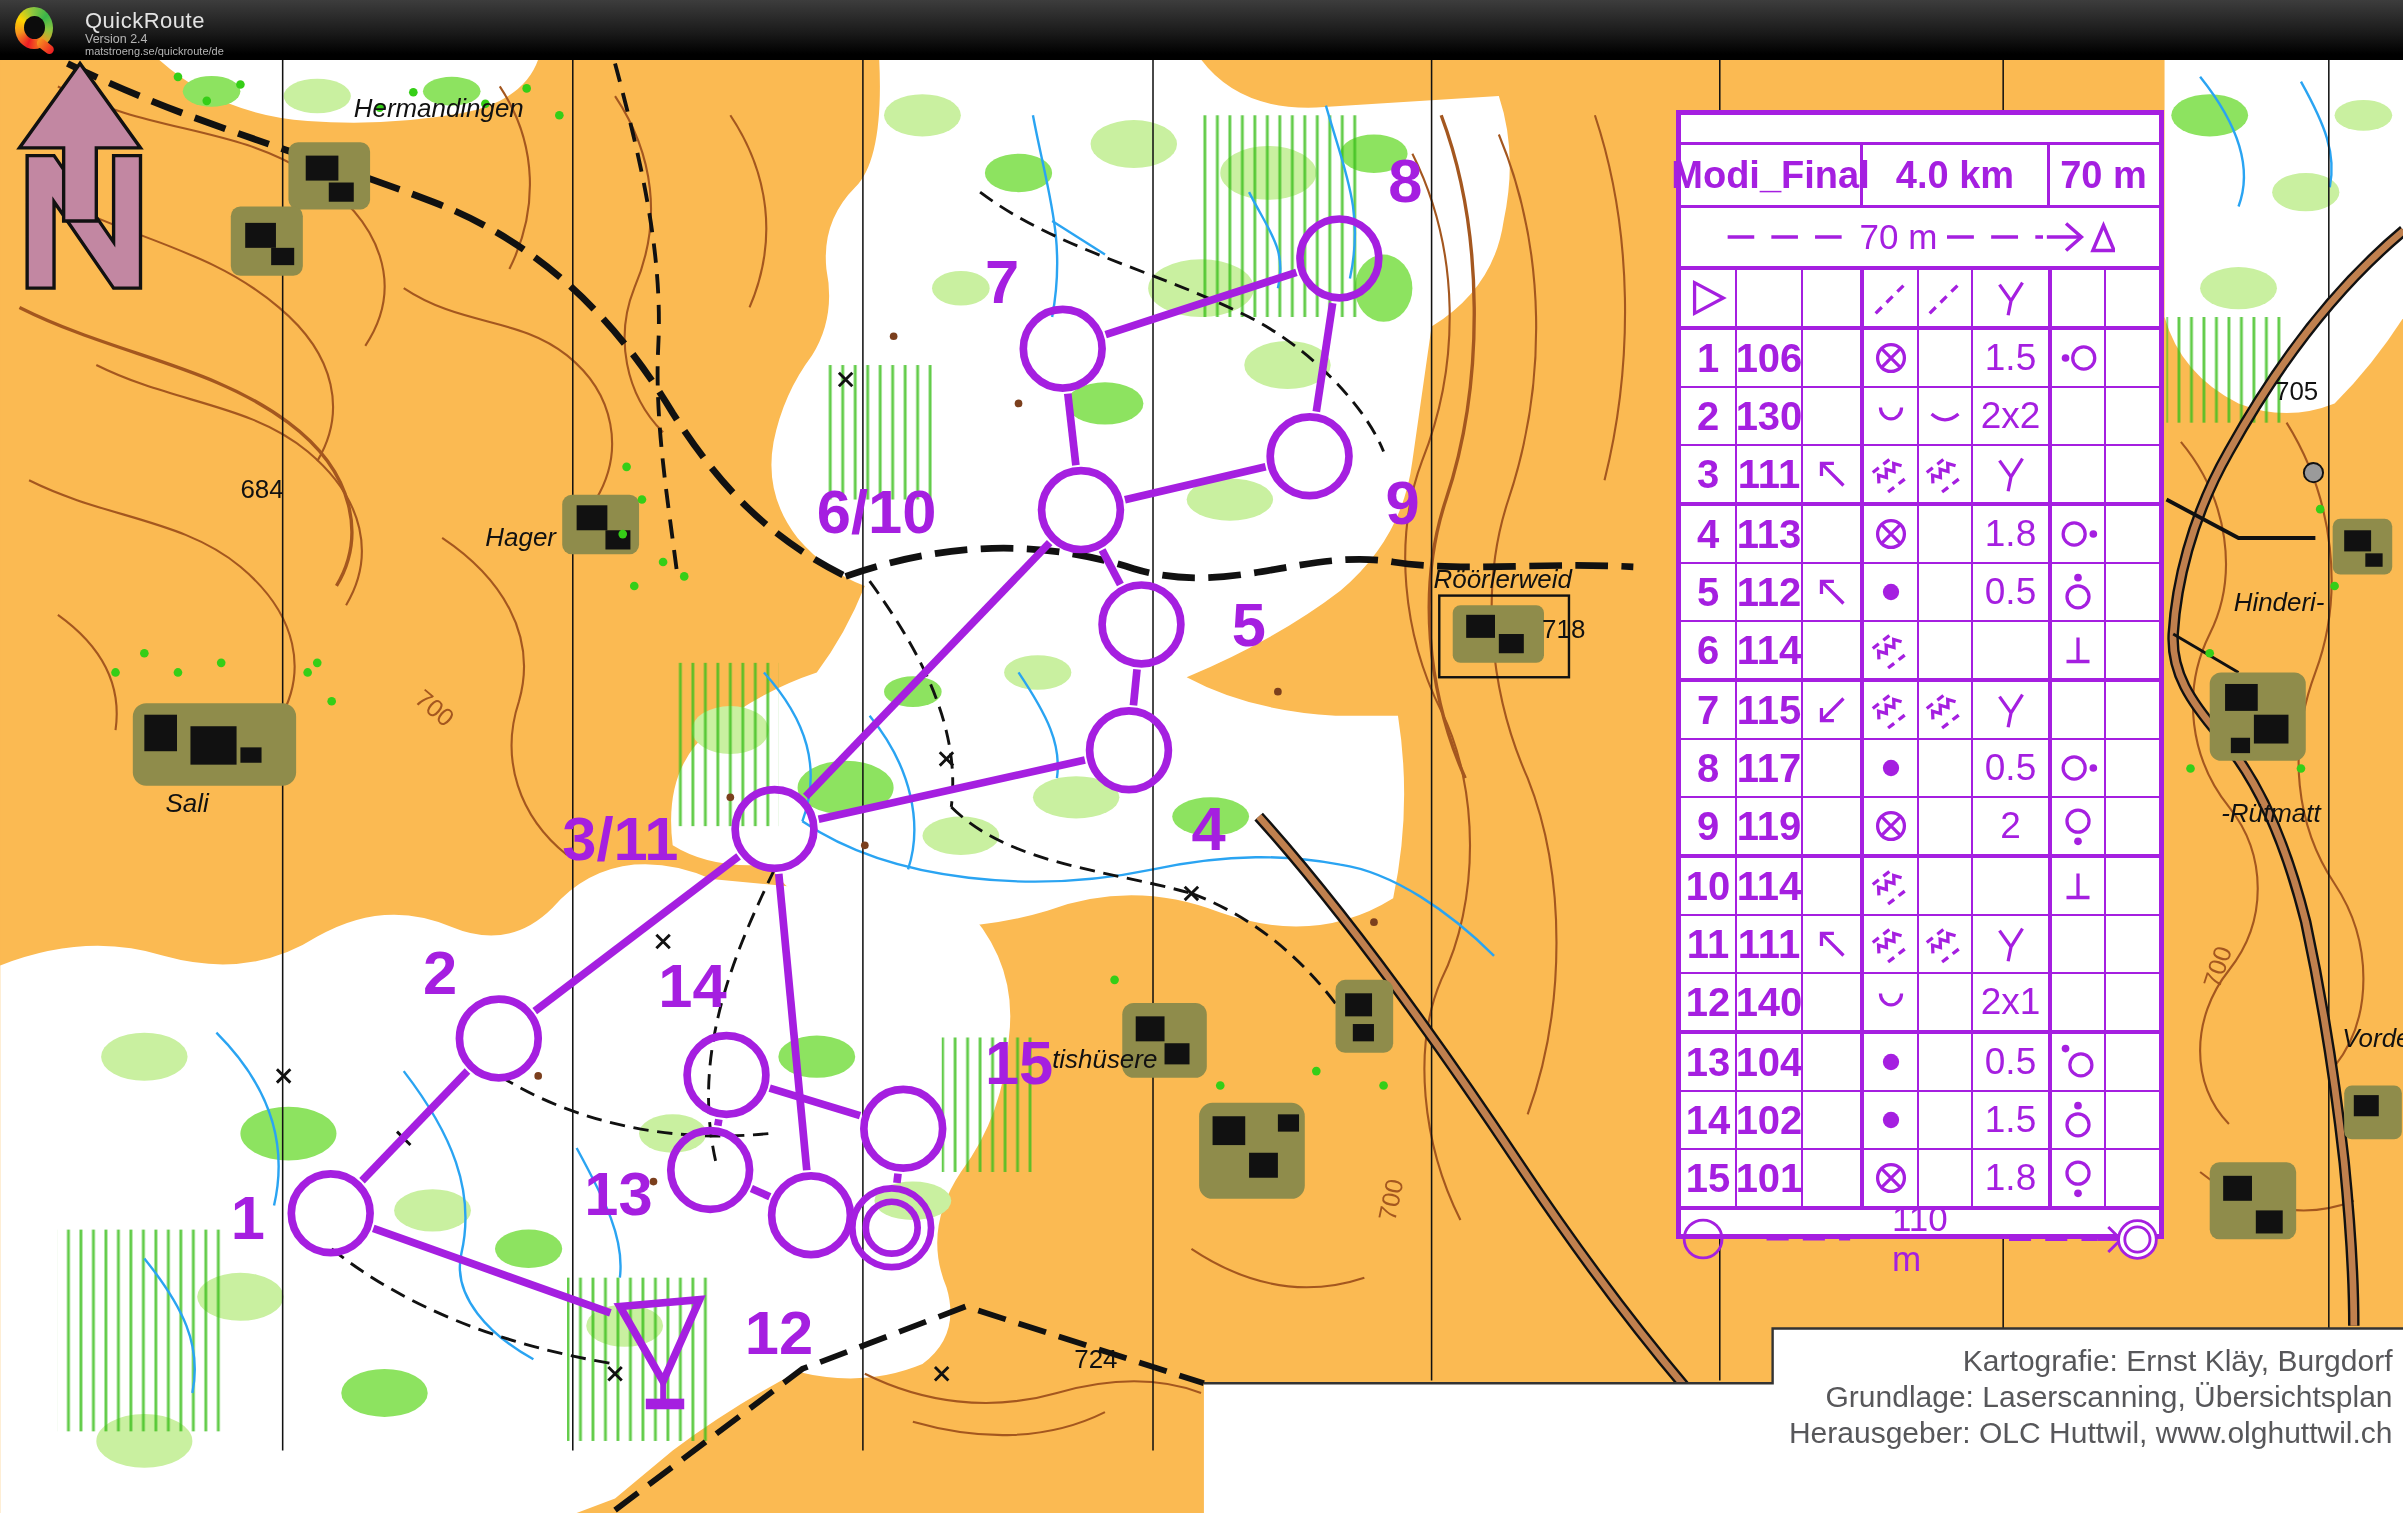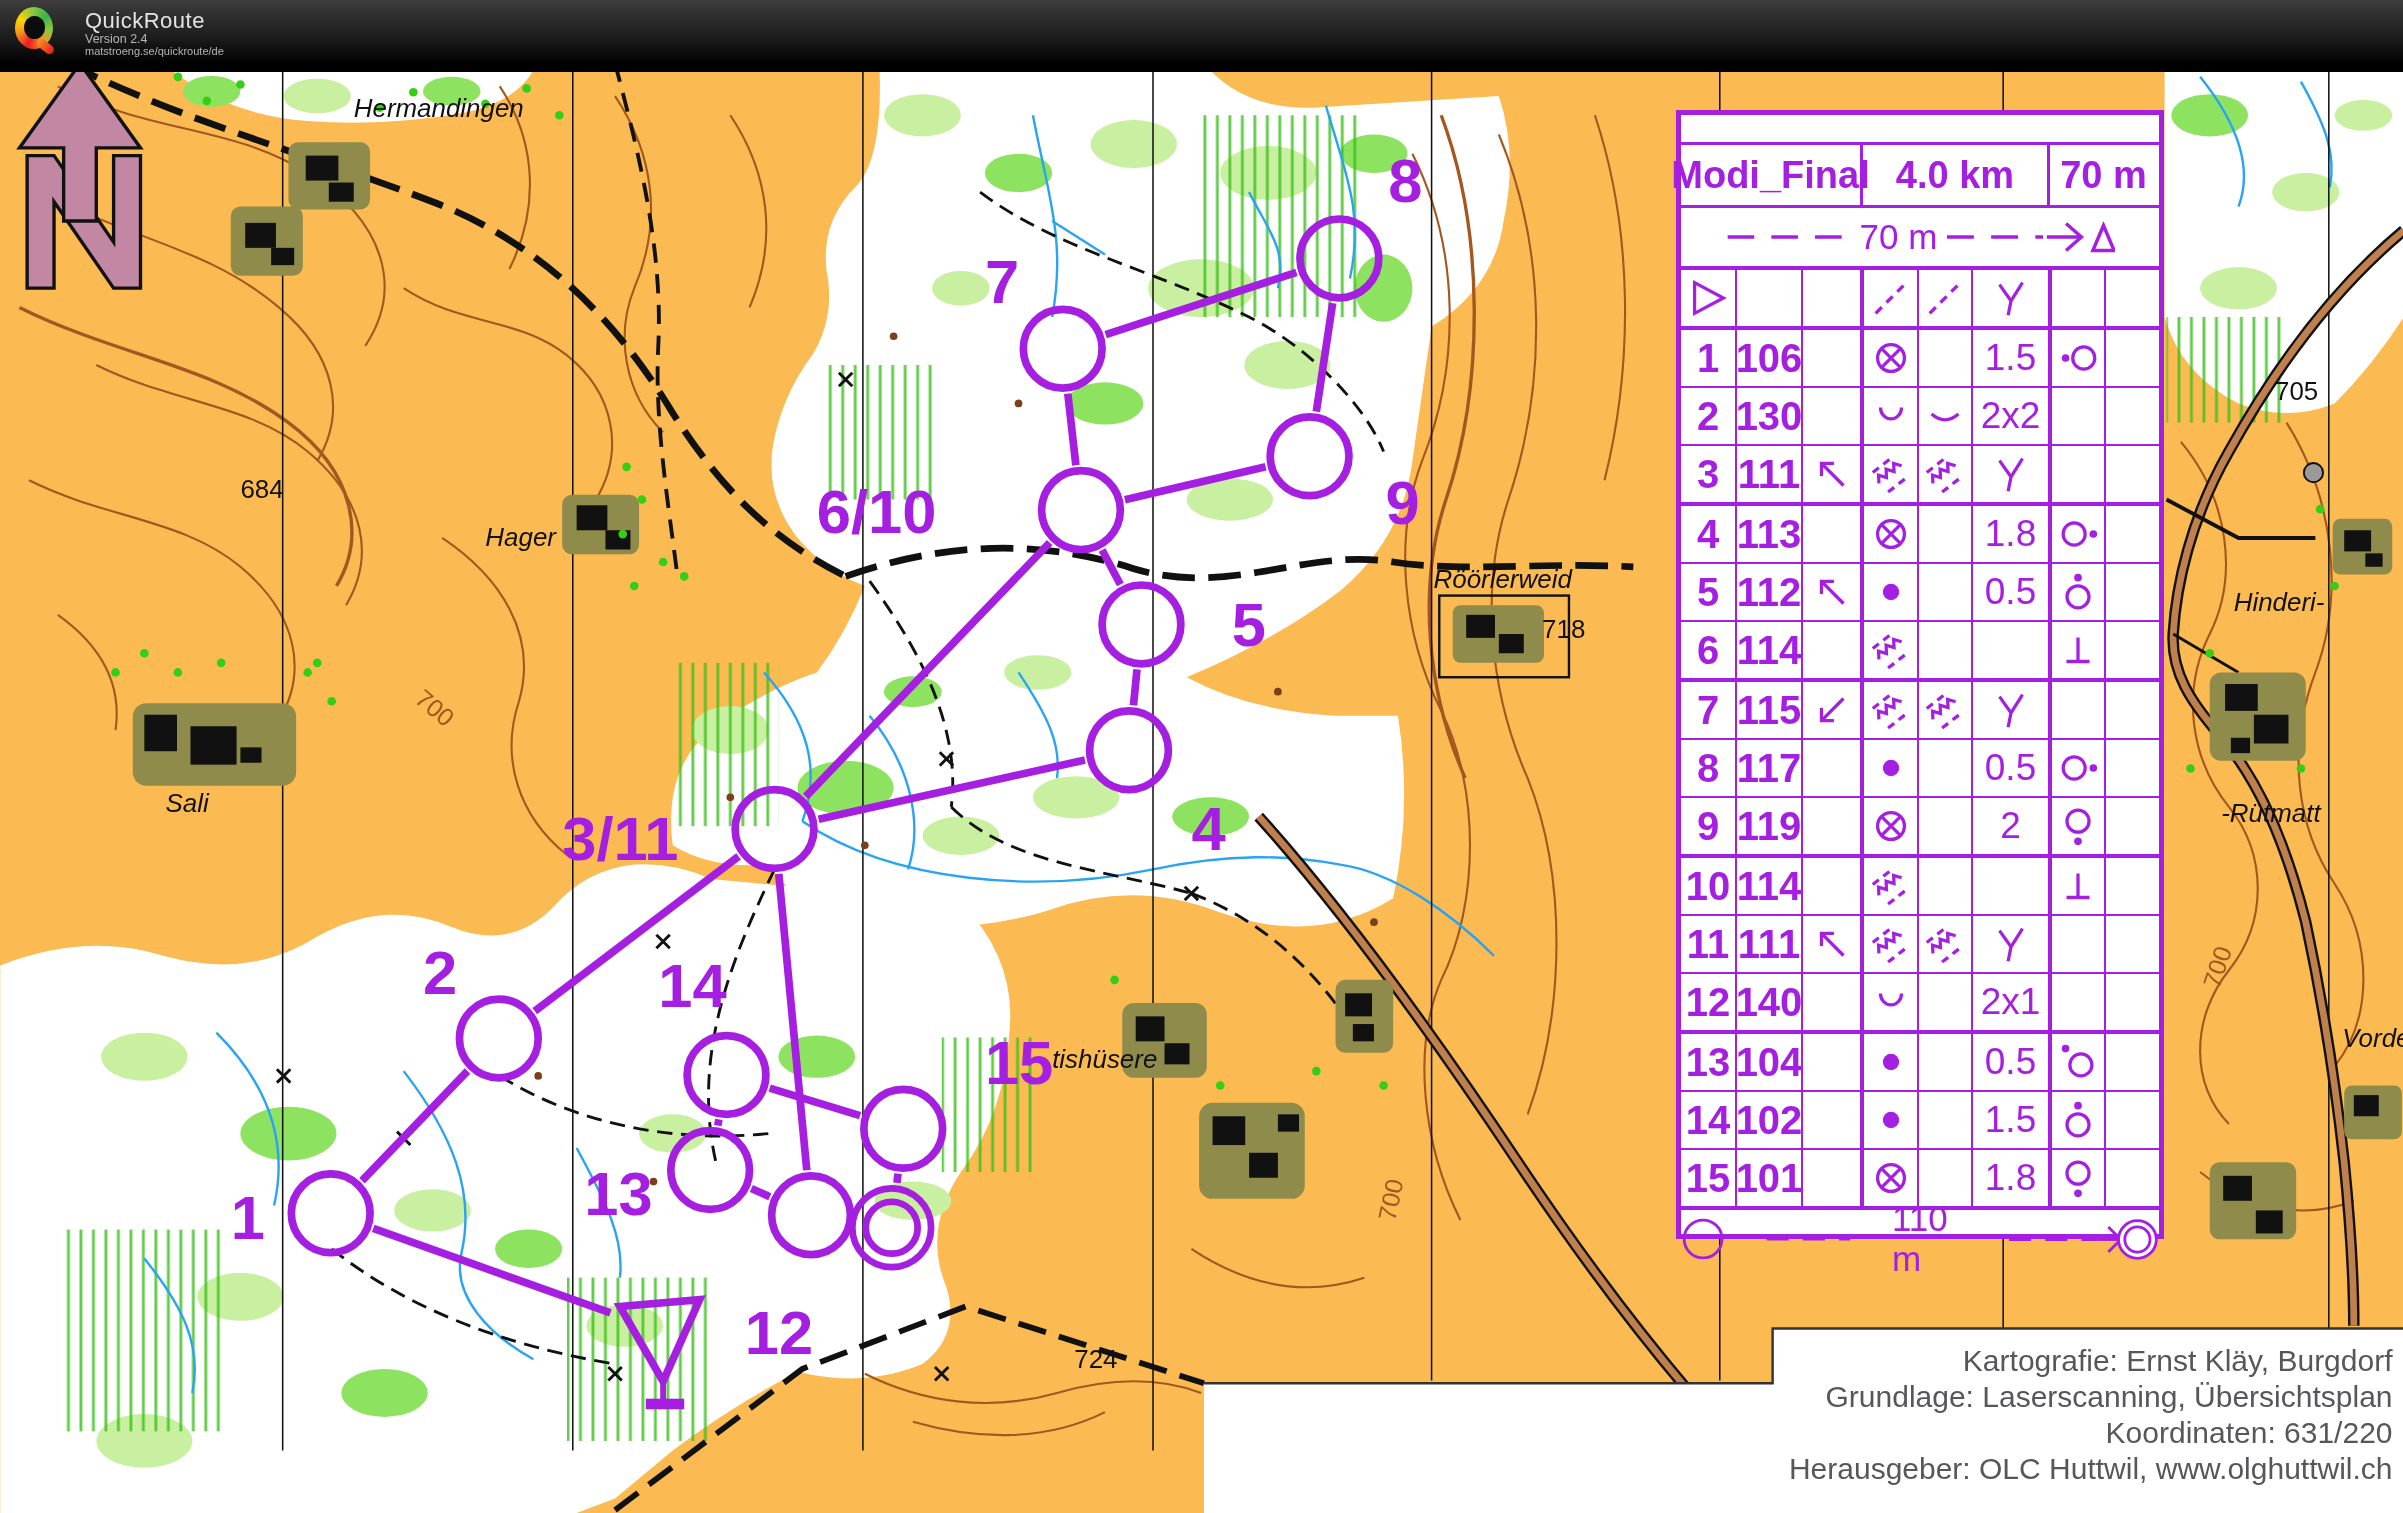--- a/index.html
+++ b/index.html
@@ -1,19 +1,19 @@
 <!DOCTYPE html>
 <html><head>
 <meta charset="utf-8">
 <style>
   html,body{margin:0;padding:0;background:#888;}
   #stage{position:relative;width:2404px;height:1513px;overflow:hidden;background:#FBBA52;
          font-family:"Liberation Sans",sans-serif;}
   
-  #appbar{position:absolute;left:0;top:0;width:2404px;height:72px;z-index:40;
+  #appbar{position:absolute;left:0;top:0;width:2404px;height:60px;z-index:40;
           background:linear-gradient(#3d3d3d,#1a1a1a 55%,#000 90%);}
   #qlogo{position:absolute;left:15.4px;top:6.7px;width:42px;height:46px;}
   #qlogo .ring{position:absolute;left:0;top:0;width:38px;height:42px;border-radius:50%;
      background:conic-gradient(from 200deg,#ed1c24,#f7941e,#ffd400,#8dc63f,#39b54a,#8dc63f,#f7941e,#ed1c24);}
   #qlogo .hole{position:absolute;left:8.6px;top:9.6px;width:21px;height:23px;border-radius:50%;background:#0c0c0c;}
   #qlogo .tail{position:absolute;left:21px;top:35px;width:19px;height:8.6px;border-radius:4.8px;
      background:linear-gradient(90deg,#f7941e,#ed1c24);transform:rotate(38deg);}
   #app-title{position:absolute;left:85px;top:7.7px;font-size:22px;color:#e3e3e3;letter-spacing:0.5px;}
   #app-version{position:absolute;left:85px;top:32px;font-size:12.5px;color:#b5b5b5;text-align:right;}
   #app-url{position:absolute;left:85px;top:45px;font-size:11px;color:#b5b5b5;}
@@ -855,21 +855,20 @@
       <path d="M126,16 L142,32 L126,48" fill="none" stroke="#A51FE0" stroke-width="3.6"></path>
       <circle cx="163" cy="32" r="24" fill="#fff" stroke="#A51FE0" stroke-width="3.6"></circle>
       <circle cx="163" cy="32" r="16" fill="none" stroke="#A51FE0" stroke-width="3.6"></circle>
         </svg>
       </div>
     </div>
 
 <div id="credits">
       <div>Kartografie: Ernst Kläy, Burgdorf</div>
       <div>Grundlage: Laserscanning, Übersichtsplan</div>
-      <div>Koordinaten: 631/220</div>
       <div>Herausgeber: OLC Huttwil, www.olghuttwil.ch</div>
     </div>
 
 <div id="appbar">
   <div id="qlogo">
     <div class="ring"></div>
         <div class="hole"></div>
         <div class="tail"></div>
   </div>
   <div id="app-title">QuickRoute</div>

